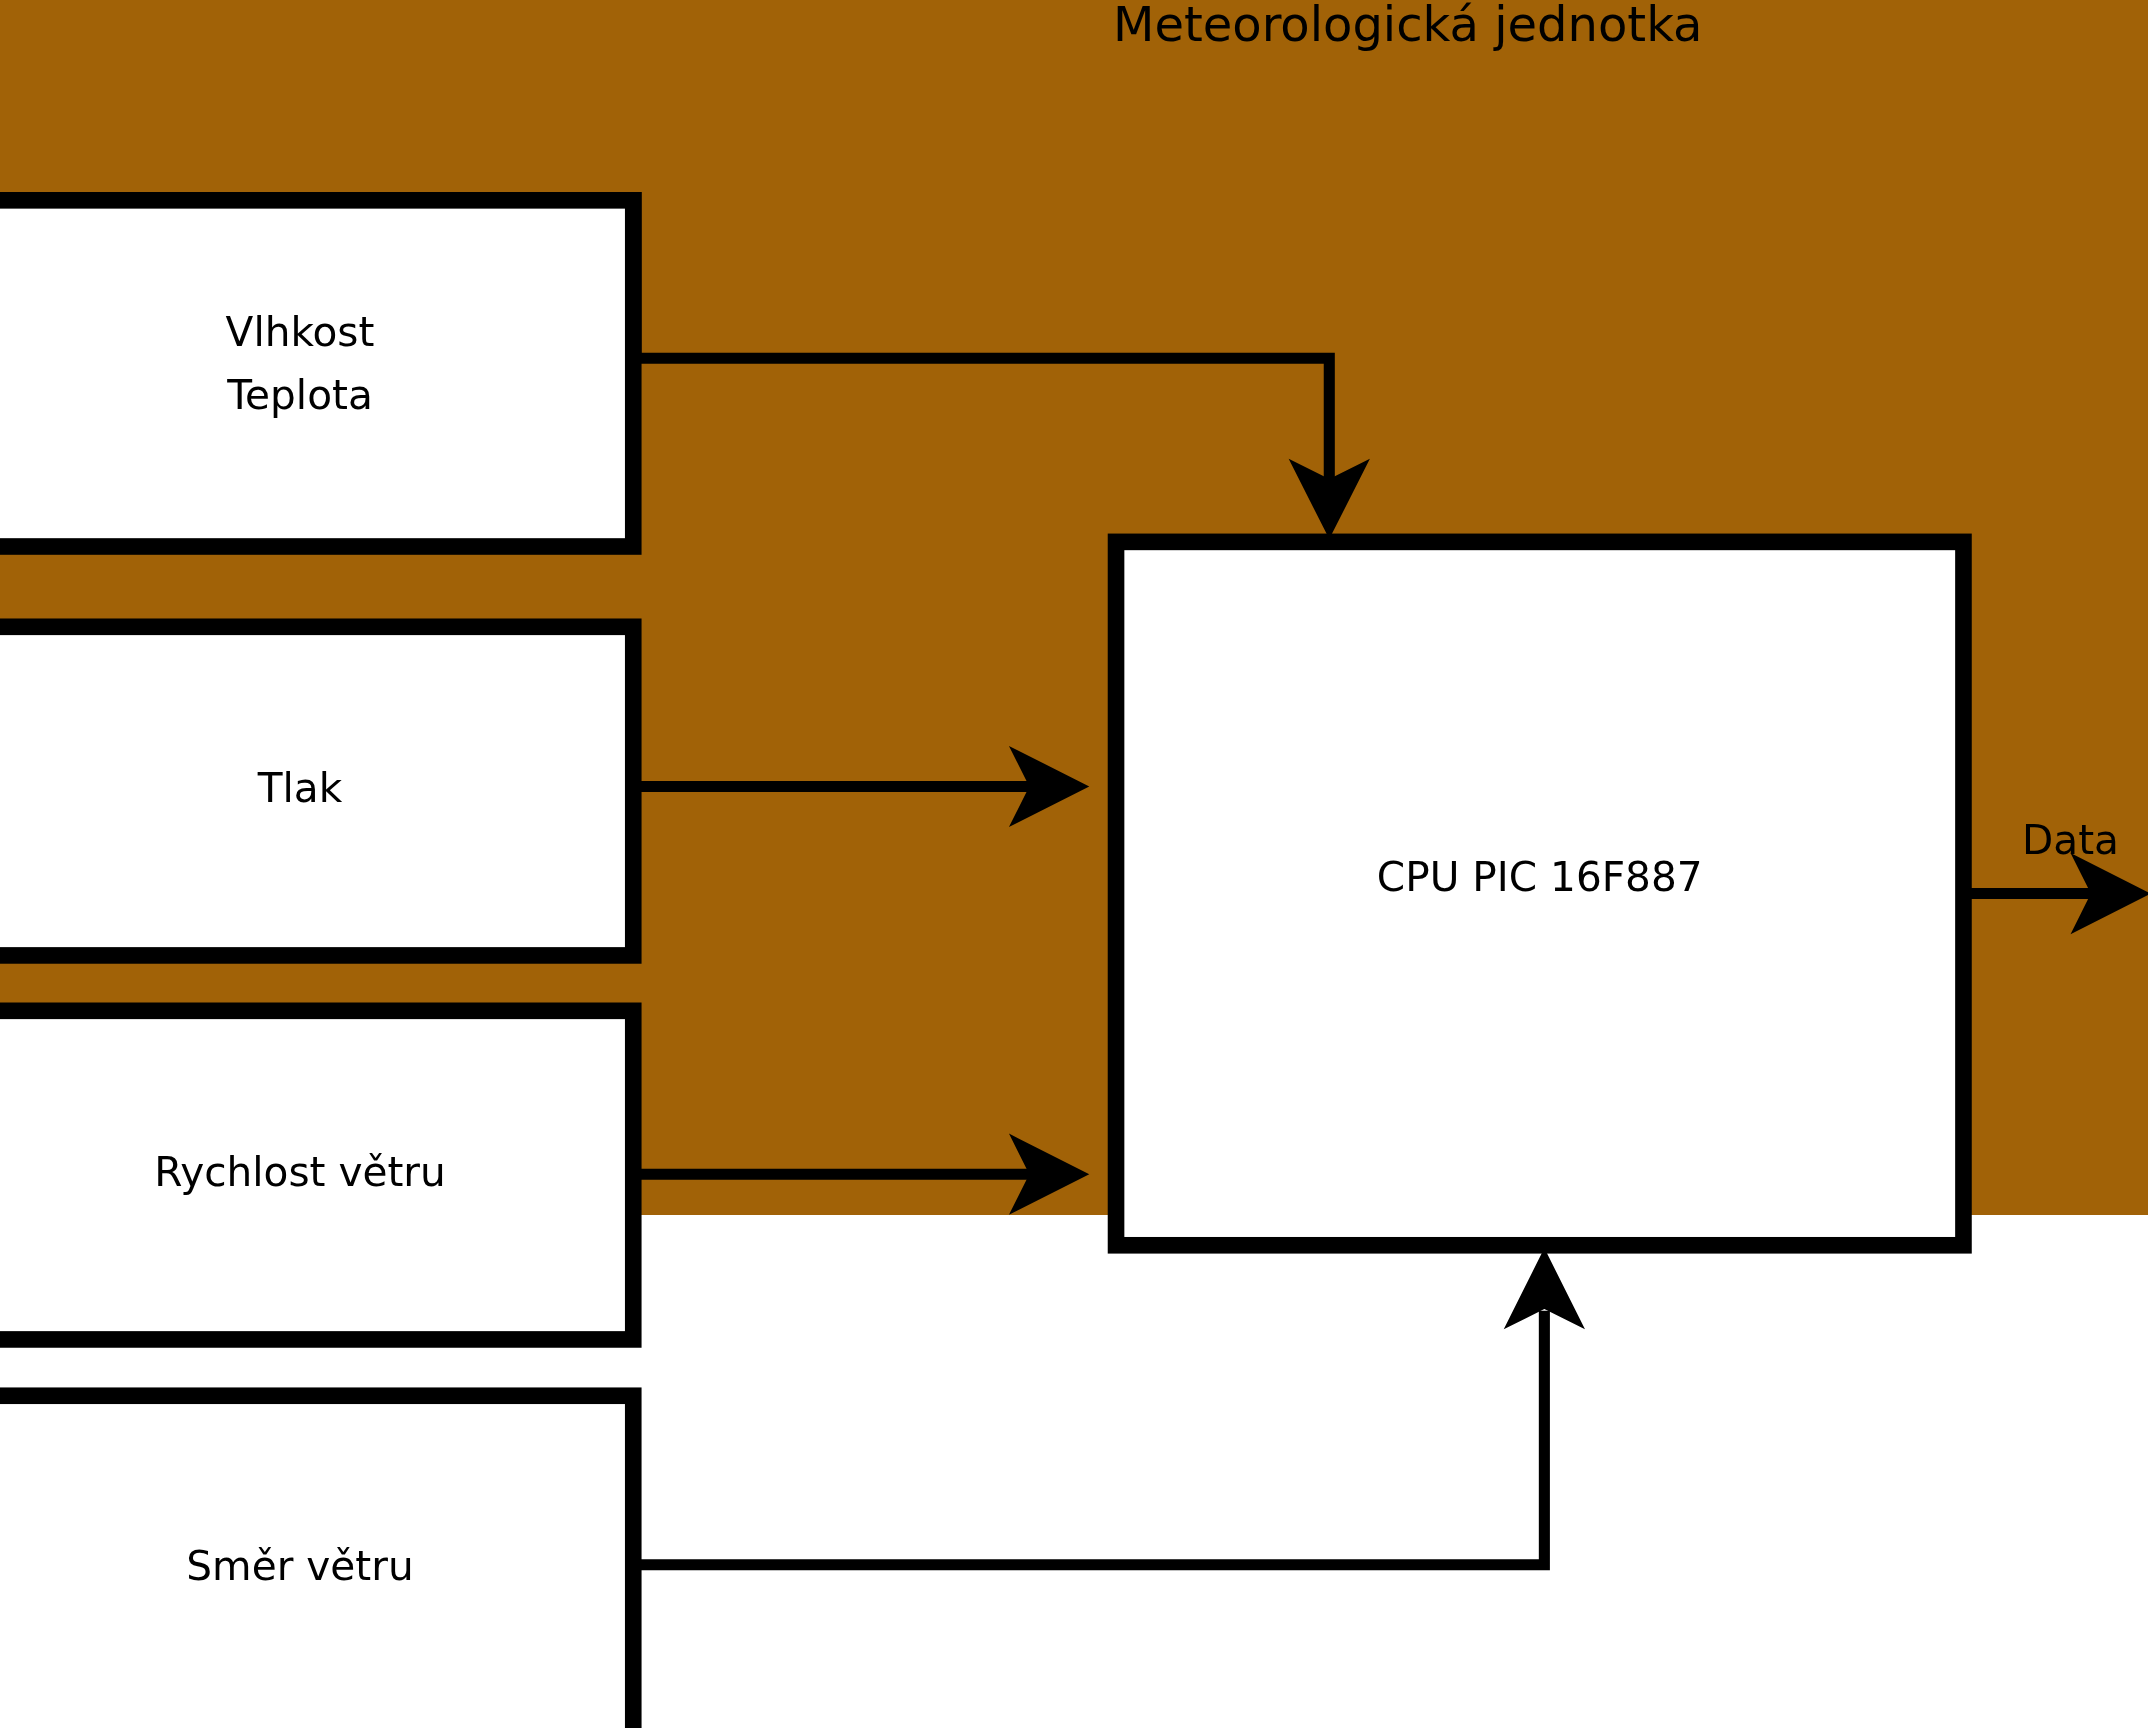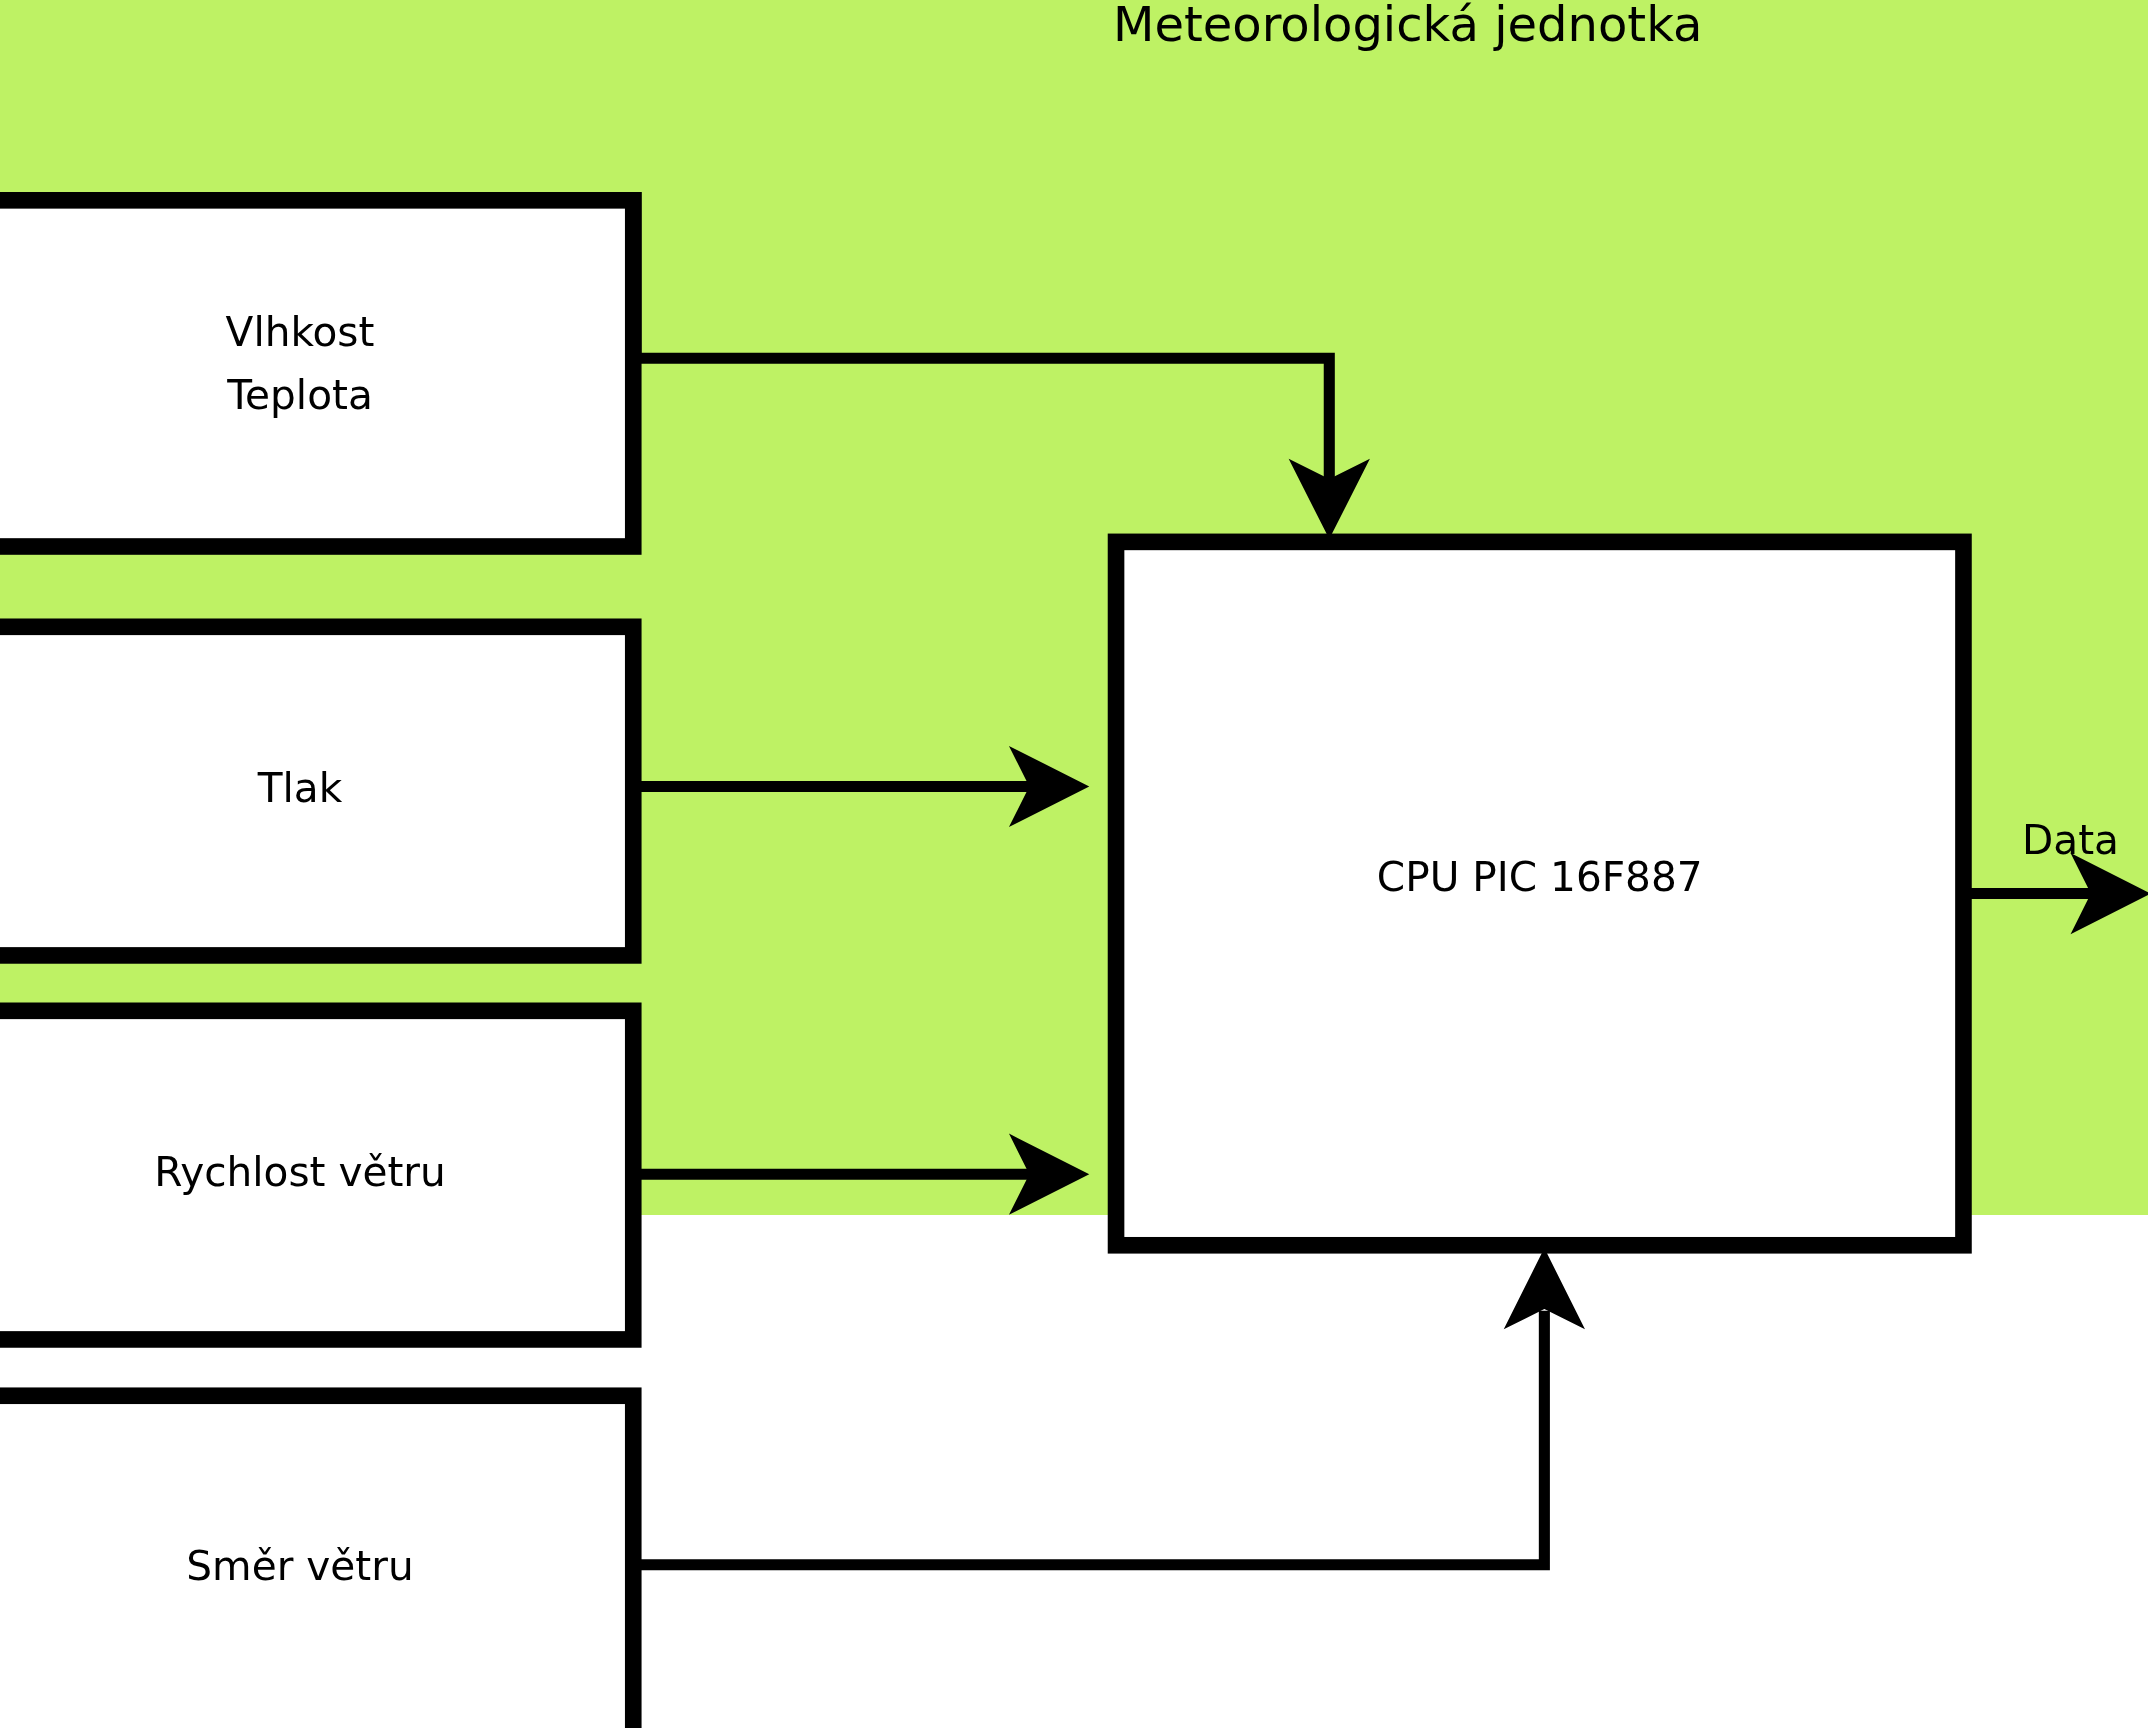--- a/index.html
+++ b/index.html
@@ -10,21 +10,21 @@
   body {
     width: 2149px;
     height: 1729px;
     overflow: hidden;
     font-family: "DejaVu Sans", "Liberation Sans", sans-serif;
   }
   #diagram-root {
     position: relative;
     width: 2149px;
     height: 1215px;
-    background: #bef264;
+    background: #a16207;
   }
   svg#diagram-canvas {
     position: absolute;
     top: 0;
     left: 0;
     width: 2149px;
     height: 1729px;
     display: block;
   }
   .diagram-title {

